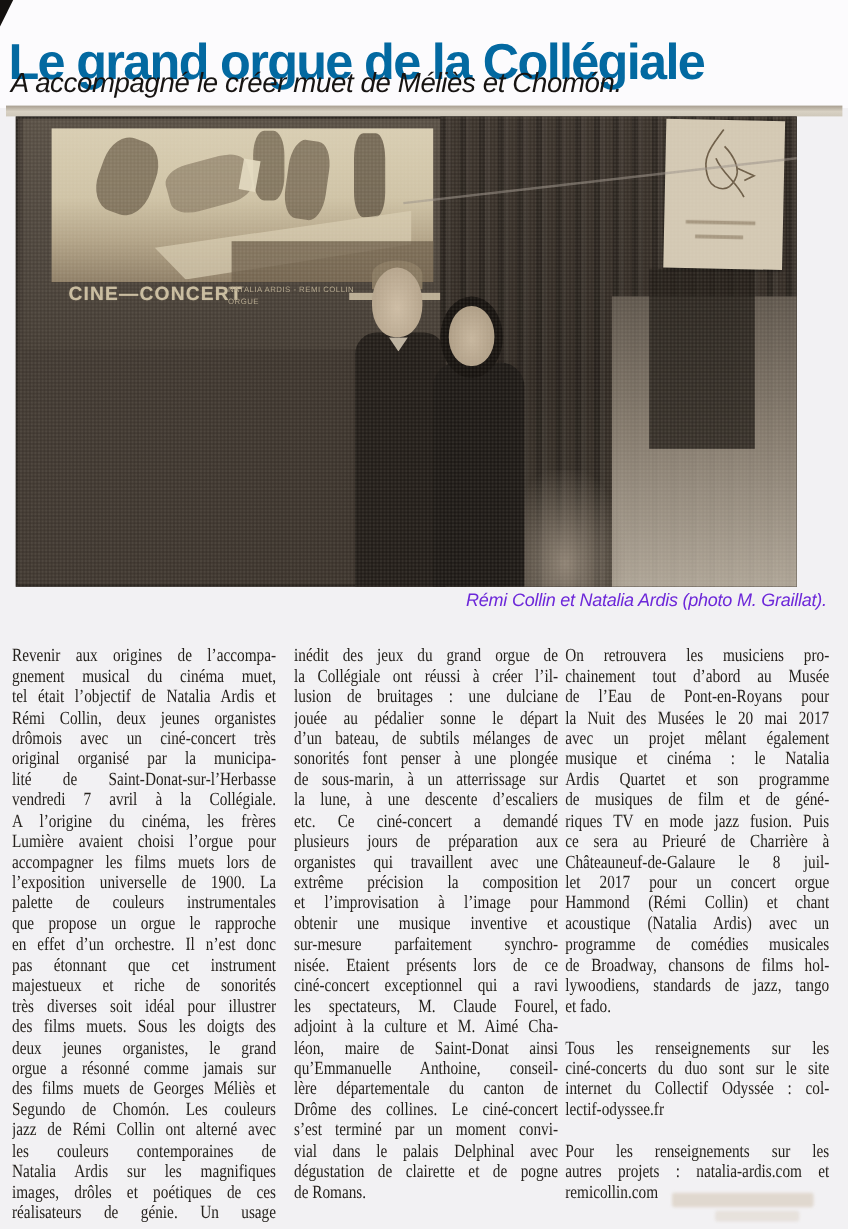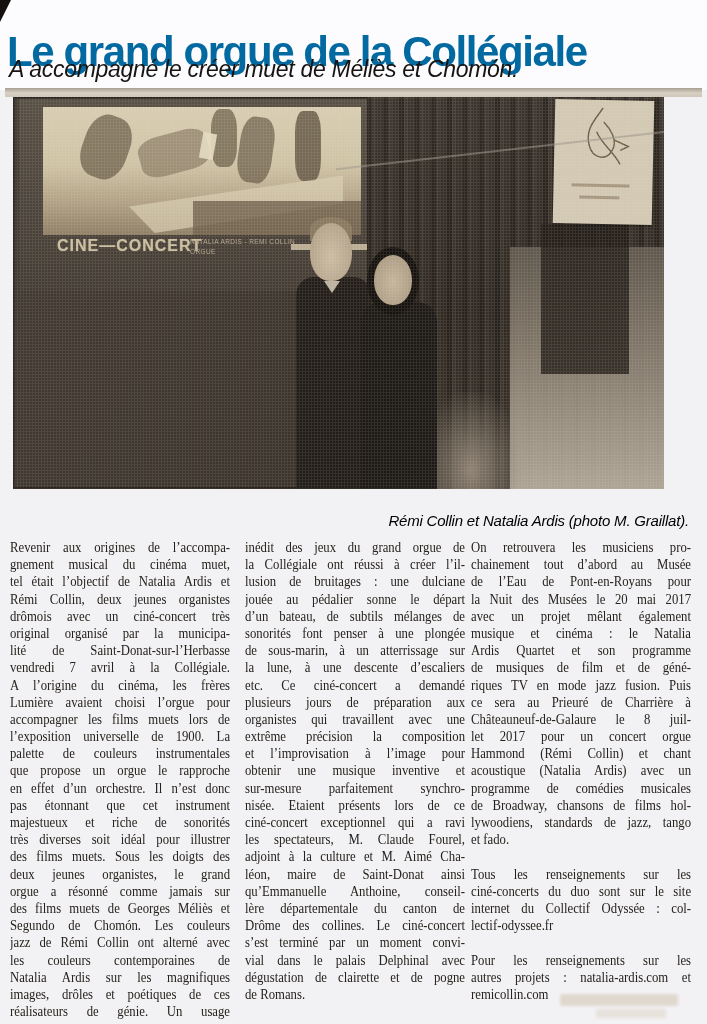--- a/index.html
+++ b/index.html
@@ -70,22 +70,22 @@
   .male-head{position:absolute;left:297px;top:126px;width:42px;height:58px;border-radius:50% 50% 46% 46%;
     background:radial-gradient(ellipse at 50% 58%,#cdbca4 0%,#b3a28a 75%,#8d7c64 100%);}
   .male-hair{position:absolute;left:297px;top:120px;width:42px;height:24px;border-radius:50% 50% 0 0;
     background:#8a7a62;opacity:.9;}
   .female-hair{position:absolute;left:354px;top:150px;width:52px;height:68px;border-radius:50%;background:#15110e;}
   .female-head{position:absolute;left:361px;top:158px;width:38px;height:50px;border-radius:50% 50% 48% 48%;
     background:radial-gradient(ellipse at 50% 55%,#c6b59d 0%,#ab9a82 78%,#83725c 100%);}
   .crease{position:absolute;left:322px;top:52px;width:340px;height:1.5px;background:#9a9288;
     opacity:.55;transform:rotate(-6.5deg);}
   
-  .photo-caption{position:absolute;right:18px;top:512px;font-size:15px;font-style:italic;
-    letter-spacing:-0.2px;color:#000000;}
+  .photo-caption{position:absolute;right:18px;top:492px;font-size:15px;font-style:italic;
+    letter-spacing:-0.2px;color:#6d28d9;}
   
   .col{position:absolute;top:538px;width:268px;transform:scaleX(0.821);transform-origin:0 0;
     font-family:"Liberation Serif", serif;font-size:15.5px;line-height:17.2px;color:#26221d;}
   .col-1{left:10px;} .col-2{left:245px;} .col-3{left:471px;}
   .para + .para{margin-top:17.2px;}
   .bodyline{text-align:justify;text-align-last:justify;height:17.2px;overflow:hidden;white-space:nowrap;}
   .bodyline.lastline{text-align-last:left;}
   
   .bleed{position:absolute;background:#d3c5b2;filter:blur(1.5px);opacity:.55;border-radius:2px;}
   .bleed-1{left:560px;top:994px;width:118px;height:12px;}

